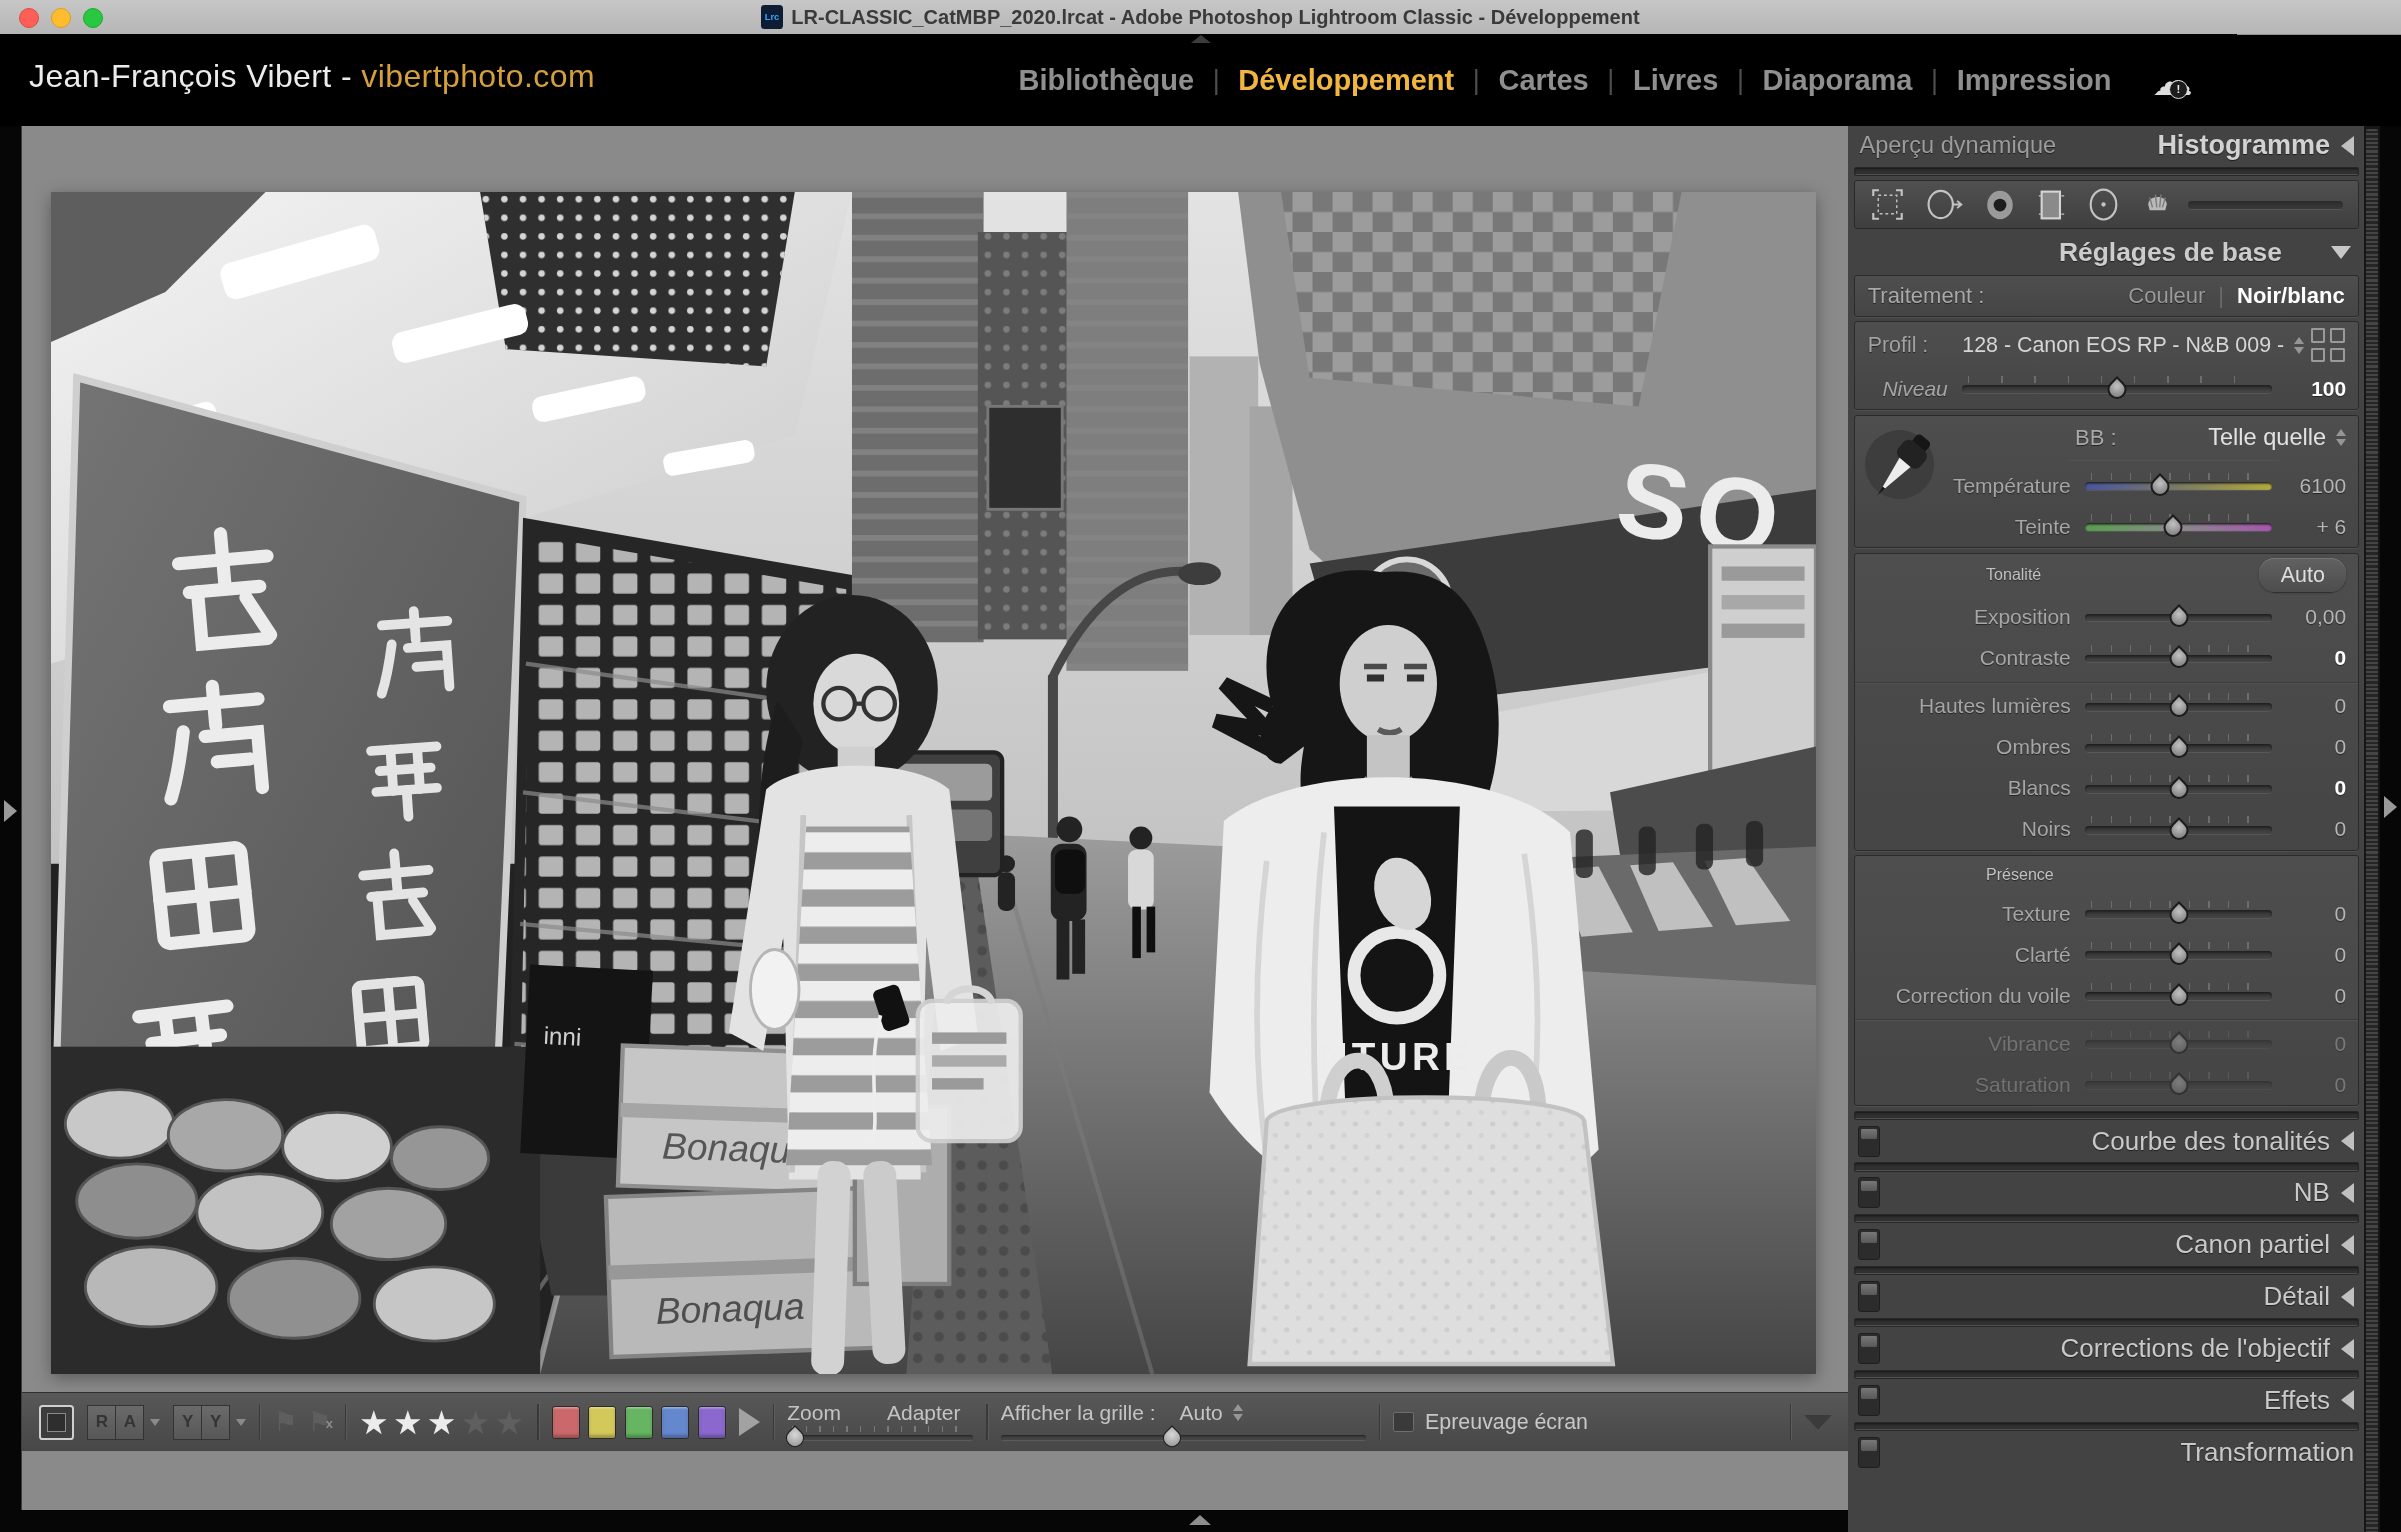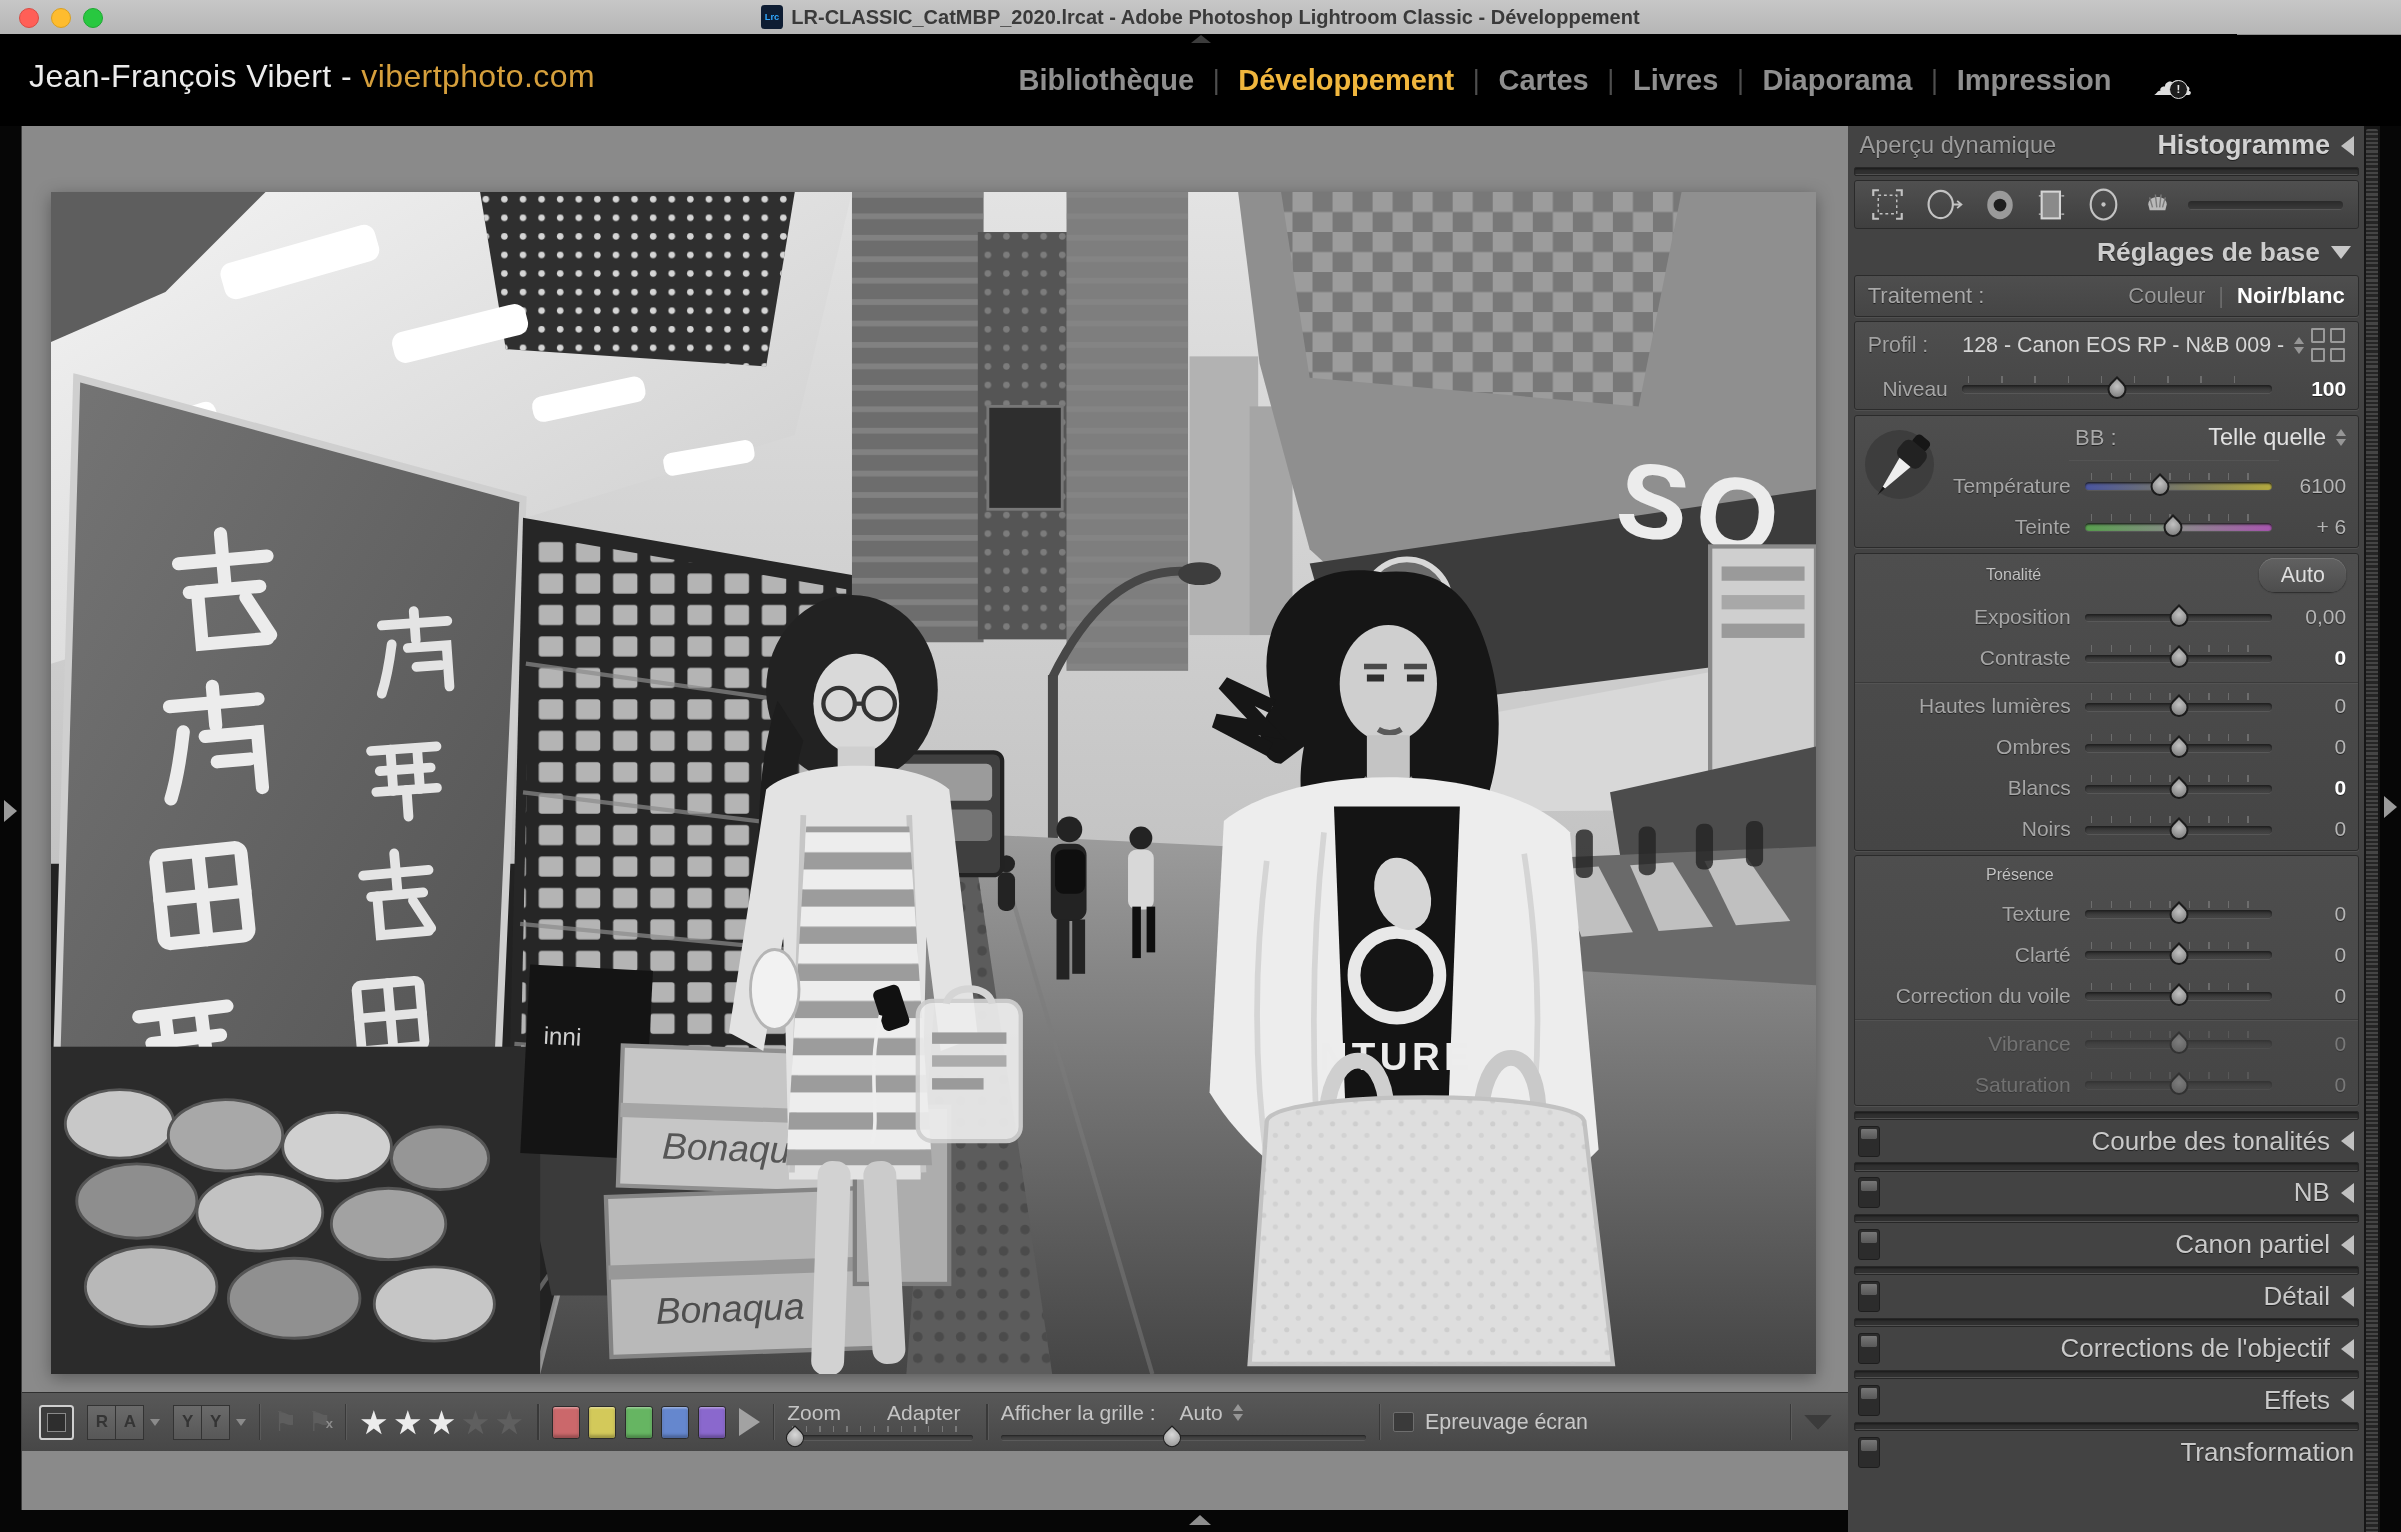--- a/index.html
+++ b/index.html
@@ -103,42 +103,42 @@
   .tri-down{width:0;height:0;border-left:10px solid transparent;border-right:10px solid transparent;
             border-top:13px solid #c8c8c8;margin-left:11.4px;}
   .groove{height:7.1px;margin:2.9px 5.7px;background:#303030;border-radius:2.1px;
           box-shadow:inset 0 1.4px 1.4px #1d1d1d, inset 0 -0.7px 0 #5c5c5c;border:0.7px solid #272727;}
   .toolstrip{margin:4.3px 5.7px;height:47px;border:1.4px solid #2a2a2a;border-radius:2.9px;
              background:linear-gradient(#505050,#3f3f3f);display:flex;align-items:center;gap:18.6px;padding:0 14.3px;}
   .ticon{display:flex;align-items:center;justify-content:center;}
   .brush-handle{flex:1;height:7.1px;border-radius:3.6px;background:linear-gradient(#2a2a2a,#3a3a3a);
                 box-shadow:0 0.7px 0 #5c5c5c;margin-left:-4.3px;}
   .section-title{display:flex;align-items:center;justify-content:flex-end;height:37px;padding-right:13px;
-                 font-size:26.4px;color:#cdcdcd;font-weight:bold;text-shadow:0 0.7px 0.7px rgba(0,0,0,.5);}
+                 font-size:26.4px;color:#cdcdcd;font-weight:bold;text-shadow:0 0.7px 0.7px rgba(0,0,0,.5);gap:38px;}
   .box{margin:4.3px 5.7px;border:1.4px solid #2b2b2b;border-radius:2.9px;background:linear-gradient(#4e4e4e,#454545);
        box-shadow:0 0.7px 0 #565656;}
   .trow{display:flex;align-items:center;height:40px;padding:0 13px;font-size:22px;}
   .trow .tlabel{color:#a9a9a9;}
   .trow .tcolor{margin-left:auto;color:#9b9b9b;}
   .trow .tbar{color:#6a6a6a;margin:0 13px;}
   .trow .tbw{color:#fff;font-weight:bold;}
   .prow{display:flex;align-items:center;height:46px;padding:0 13px;font-size:21.4px;position:relative;}
   .prow .plabel{color:#a2a2a2;width:86px;}
   .prow .pvalue{color:#d6d6d6;margin-left:8.6px;}
   .gridicon{margin-left:auto;width:34px;height:34px;display:grid;grid-template-columns:1fr 1fr;grid-template-rows:1fr 1fr;gap:5px;}
   .gridicon span{border:2.1px solid #9a9a9a;border-radius:1.4px;}
   .steppers{display:inline-flex;flex-direction:column;gap:3.6px;margin-left:10px;}
   .steppers i{display:block;width:0;height:0;border-left:5.7px solid transparent;border-right:5.7px solid transparent;}
   .steppers .up{border-bottom:7.1px solid #969696;}
   .steppers .dn{border-top:7.1px solid #969696;}
 
   .srow{display:flex;align-items:center;height:41px;padding:0 11.4px 0 7.1px;}
   .slabel{width:209px;text-align:right;padding-right:14.3px;font-size:21px;color:#a6a6a6;
           text-shadow:0 0.7px 0.7px rgba(0,0,0,.5);white-space:nowrap;}
-  .slabel.narrow{width:86px;}
+  .slabel.narrow{width:86px;font-style:italic;}
   .swrap{position:relative;flex:1;height:29px;}
   .track{position:absolute;left:0;right:0;top:50%;height:7.9px;margin-top:-3.6px;border-radius:4.3px;
          background:linear-gradient(#2f2f2f,#474747);box-shadow:inset 0 1.4px 2.1px #1f1f1f,0 0.7px 0 #5e5e5e;}
   .track.temp{background:linear-gradient(90deg,#4a55a0,#7d7d62 52%,#b3a93e);}
   .track.tint{background:linear-gradient(90deg,#58a04e,#8a8a8a 50%,#a855b0);}
   .ticks{position:absolute;left:5.7px;right:5.7px;top:1.4px;height:7.1px;
          background-image:repeating-linear-gradient(90deg,#6d6d6d 0 1.4px,transparent 1.4px 11.1%);}
   .thumb{position:absolute;top:5.7px;width:19.3px;height:19.3px;transform:translateX(-50%) rotate(45deg);
          border-radius:0 50% 50% 50%;background:radial-gradient(circle at 35% 35%,#c2c2c2,#6f6f6f);
          border:2.1px solid #1c1c1c;box-sizing:border-box;}

